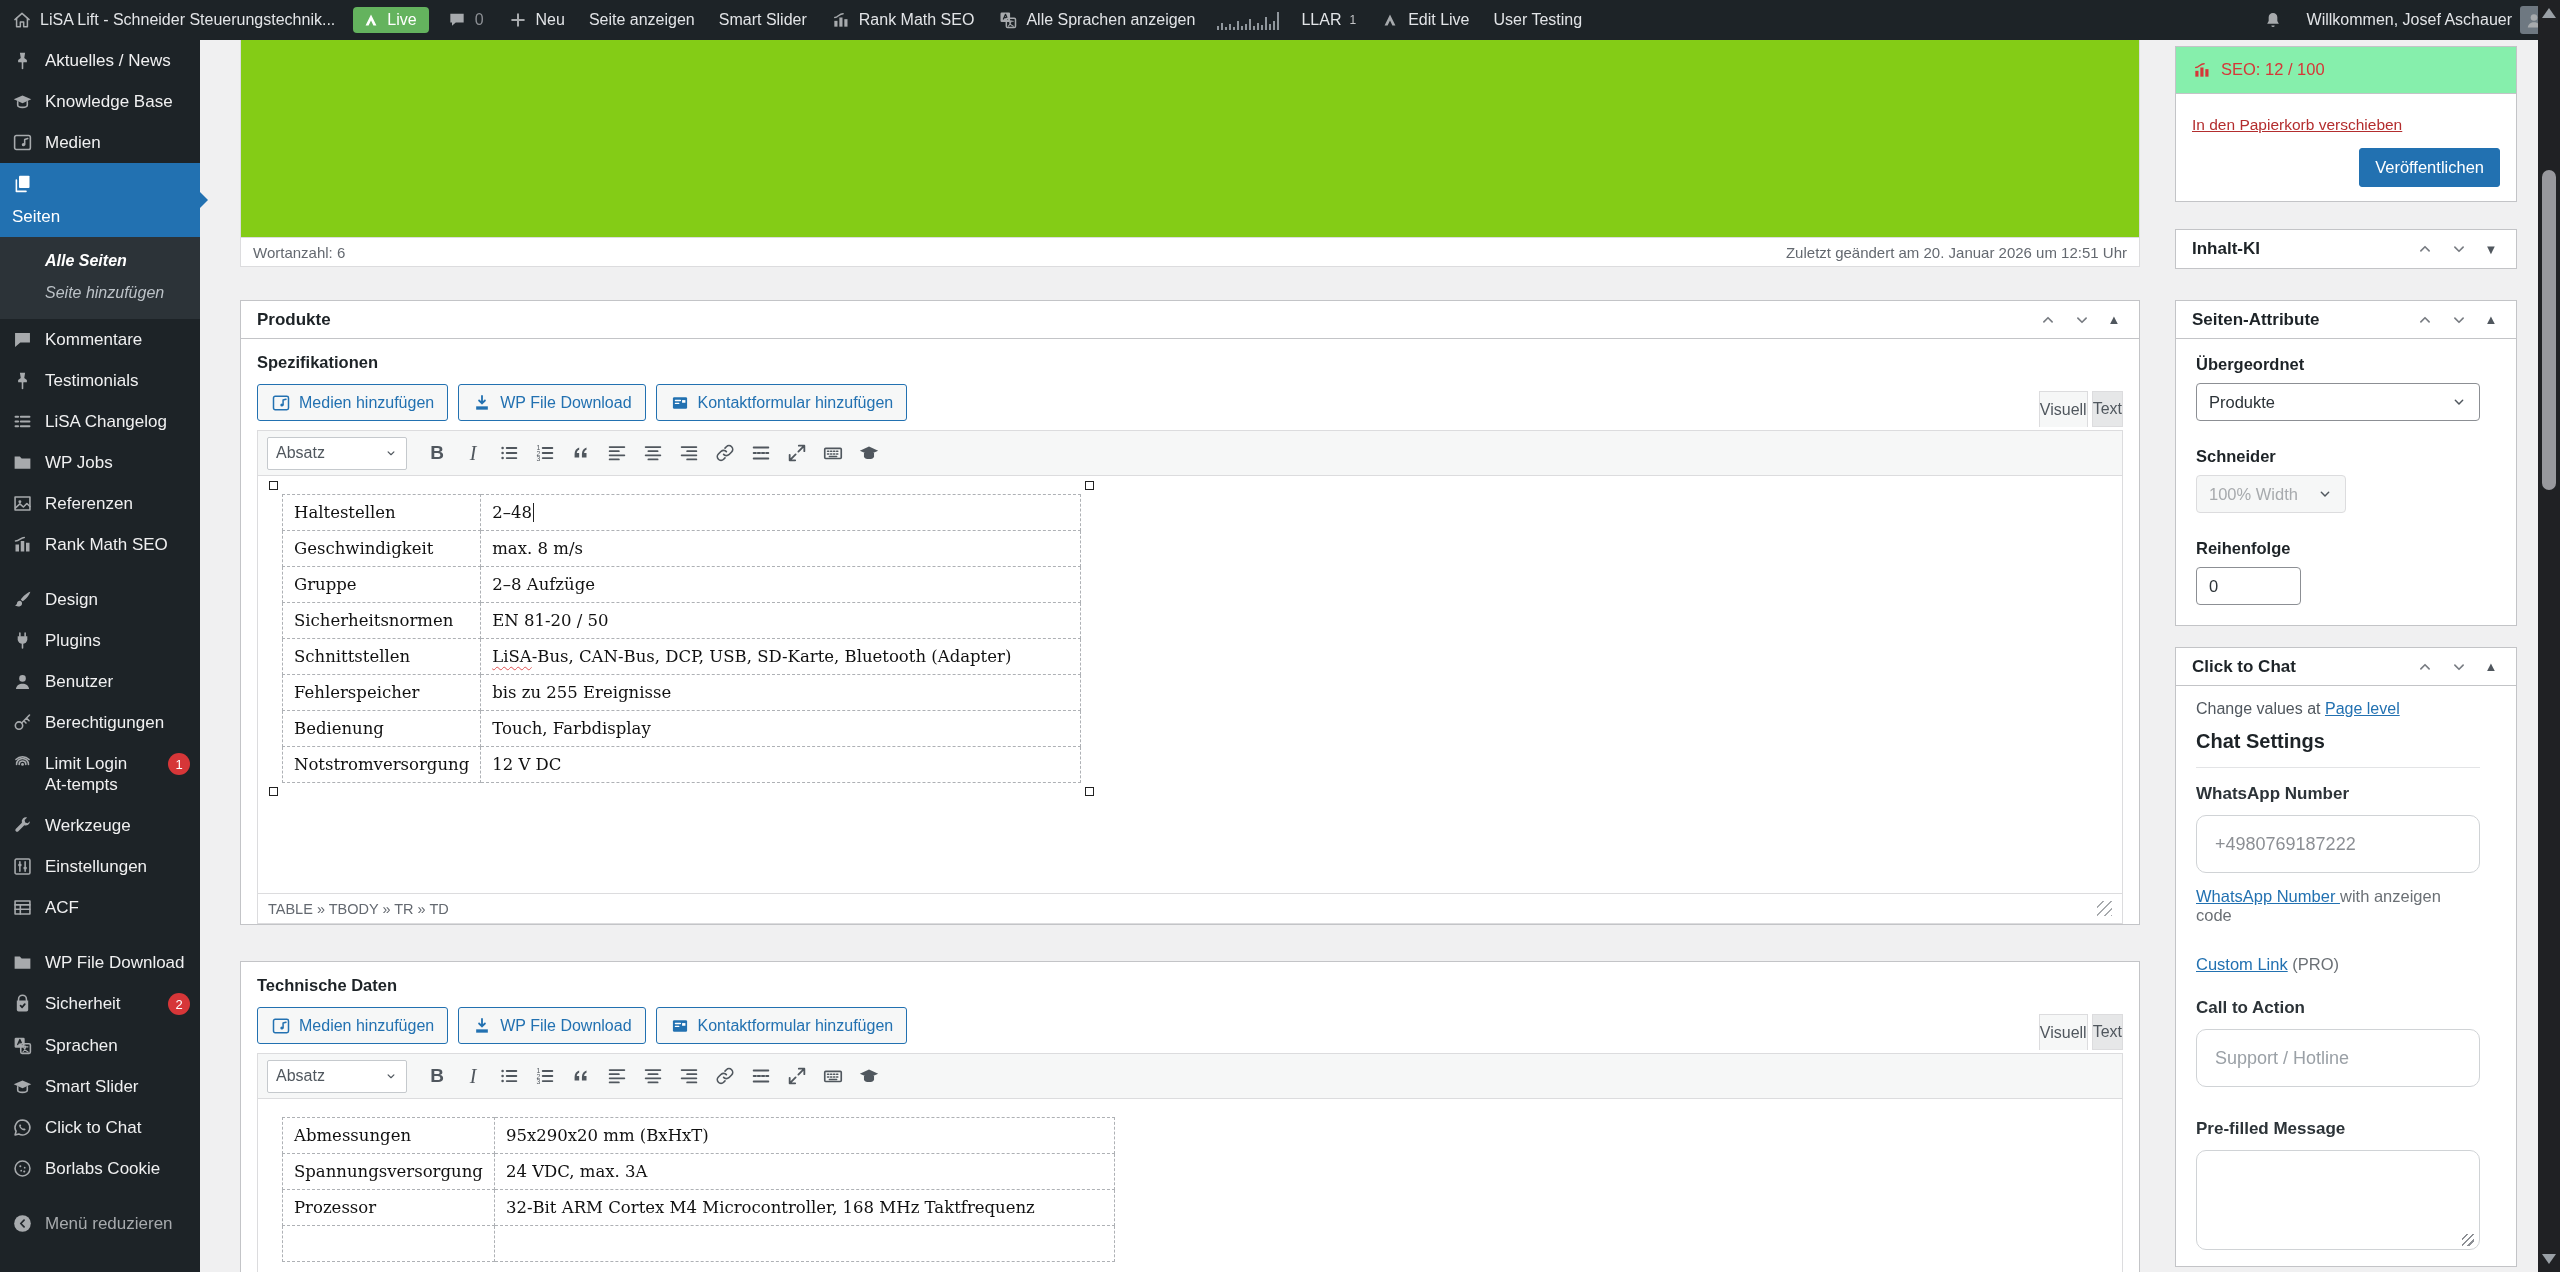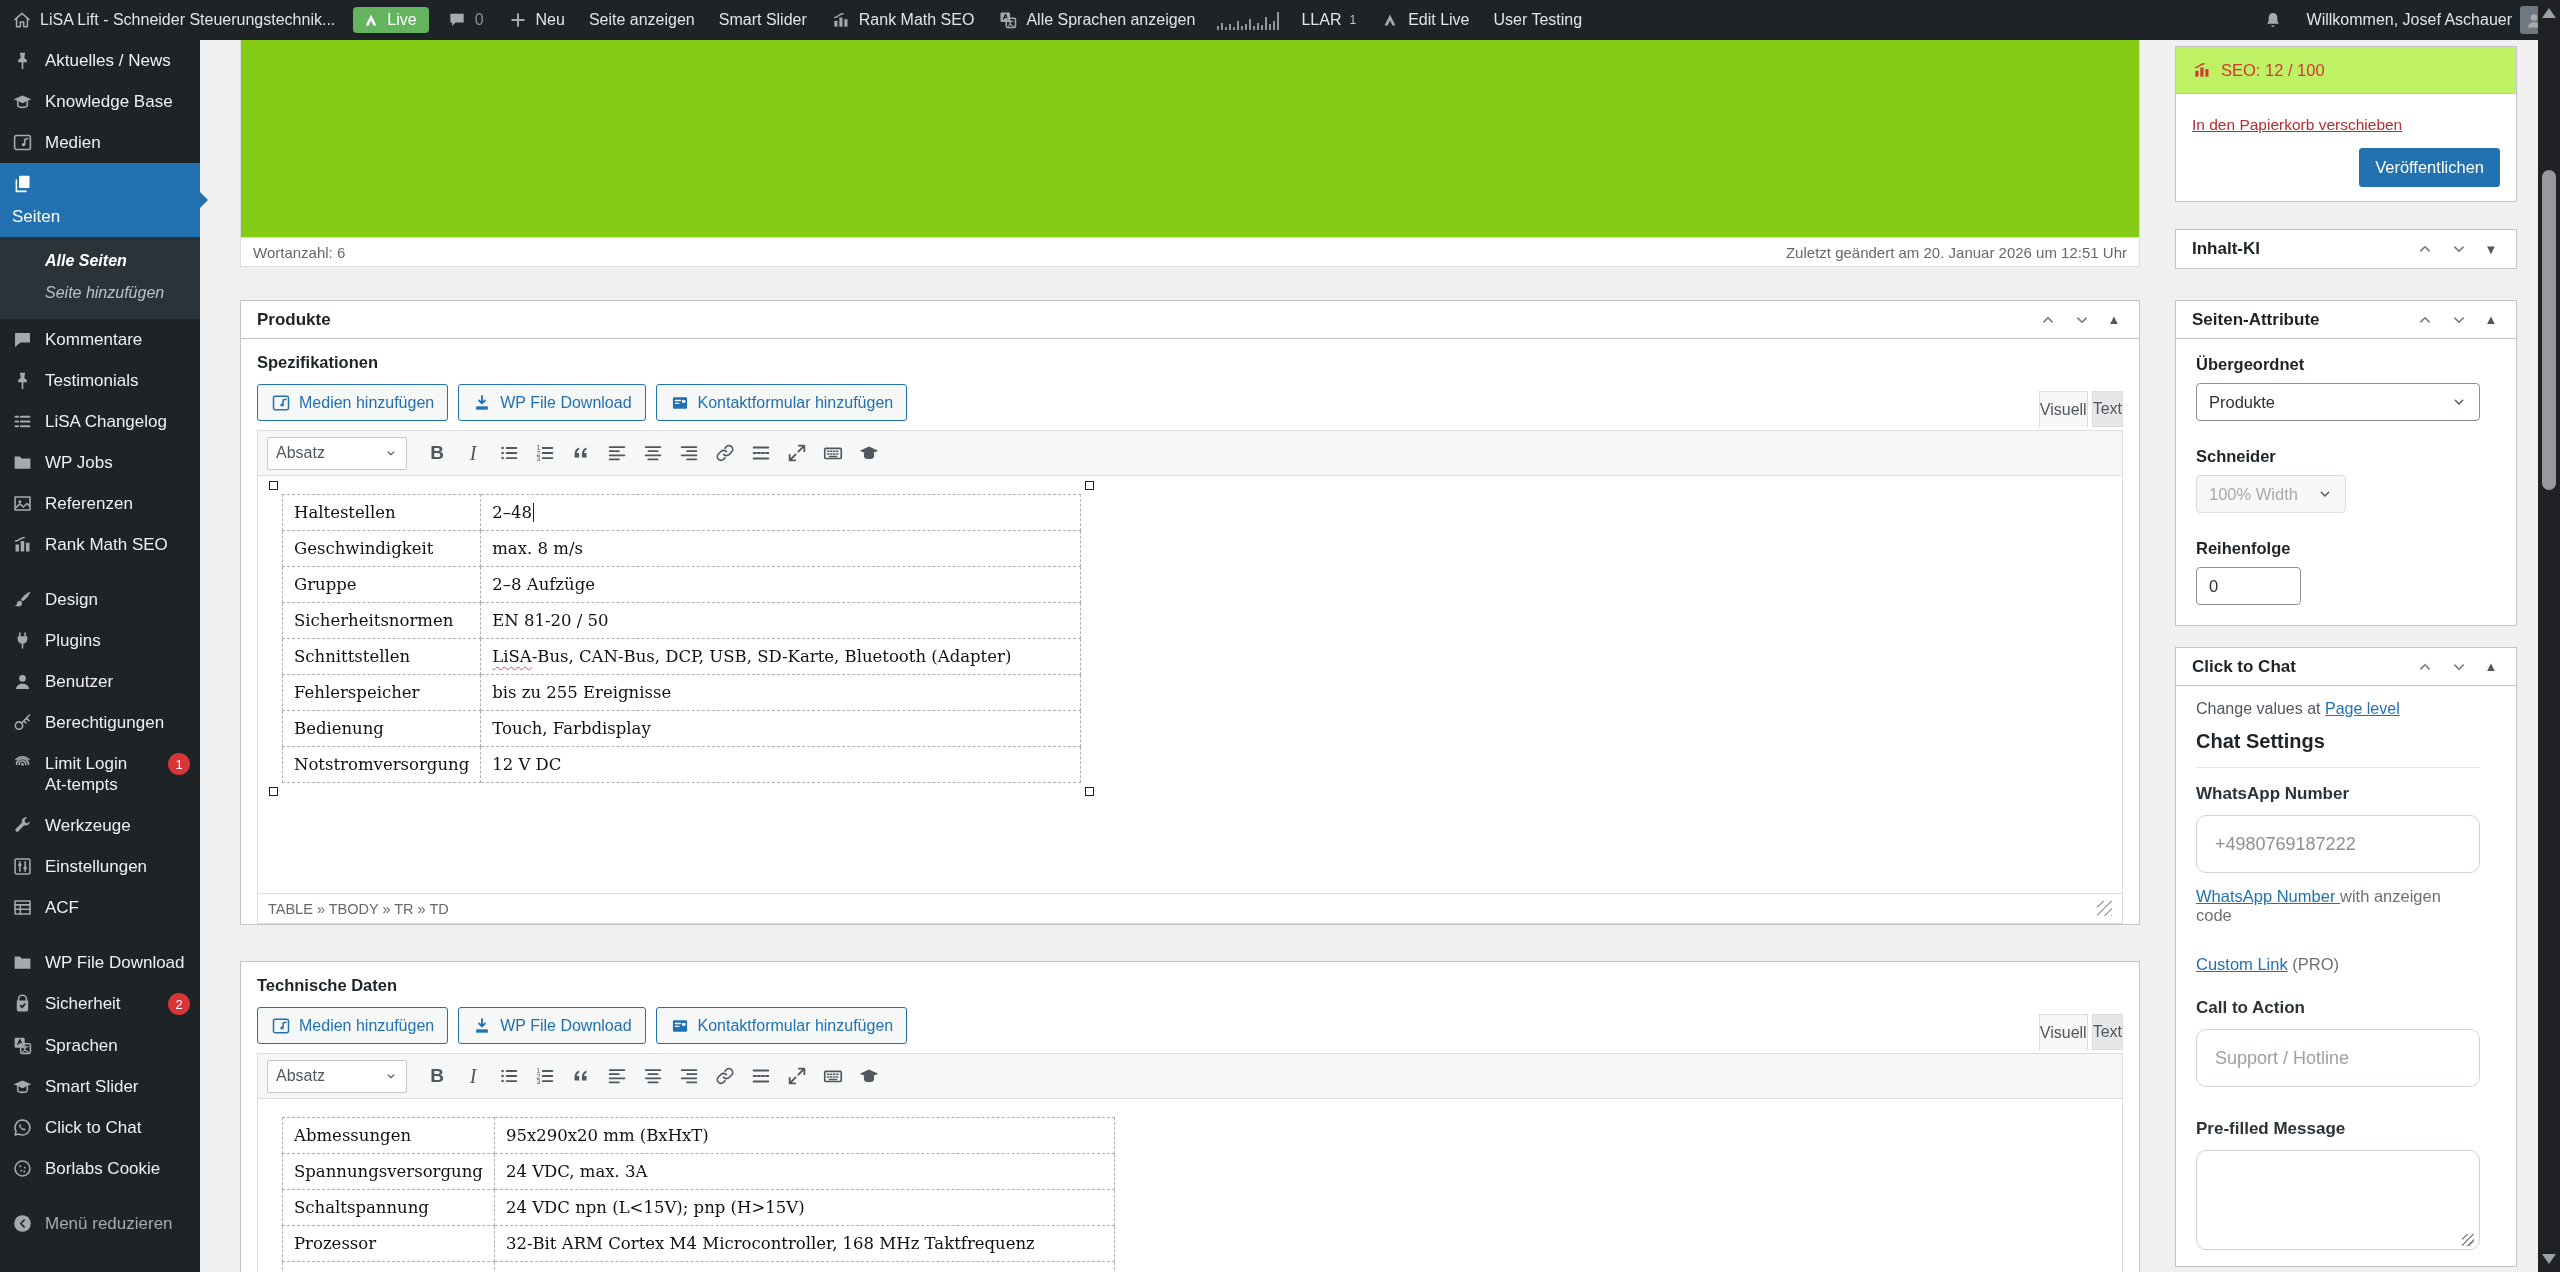--- a/index.html
+++ b/index.html
@@ -104,21 +104,21 @@
     text-decoration-thickness:1px; text-underline-offset:4px; }
   .caret { border-right:1.6px solid #222; margin-left:1px; }
   .mce-statusbar { border:1px solid #dcdcde; border-top:none; background:#fff; height:30px;
     display:flex; align-items:center; justify-content:space-between; padding:0 10px; font-size:14.5px; color:#646970; }
   .grip { width:15px; height:15px; background:
     repeating-linear-gradient(135deg, transparent 0 4px, #a7aaad 4px 5.5px); cursor:nwse-resize; }
 
   #tech-section { margin-top:36px; background:#fff; border:1px solid #c3c4c7; border-bottom:none; height:326px; }
 
   
-  .seo-banner { background:#bef264; color:#d63638; font-size:16.5px; display:flex; align-items:center;
+  .seo-banner { background:#86efac; color:#d63638; font-size:16.5px; display:flex; align-items:flex-start;
     gap:9px; padding:13px 16px; border-bottom:1px solid #c3c4c7; }
   .seo-banner .ico { width:20px; height:20px; color:#d63638; }
   .publish-actions { padding:22px 16px 14px 16px; }
   .trash-link { color:#b32d2e; text-decoration:underline; font-size:15.5px; cursor:pointer; }
   .pub-row { display:flex; justify-content:flex-end; margin-top:14px; }
   .btn-primary { background:#2271b1; color:#fff; border:1px solid #2271b1; border-radius:3px;
     font-size:16.5px; padding:9px 15px; cursor:pointer; }
   .panel { background:#fff; border:1px solid #c3c4c7; }
   #panel-inhalt { margin-top:27px; }
   #panel-attr { margin-top:31px; }
@@ -908,24 +908,20 @@
               <tbody>
                   <tr>
                     <td>Abmessungen</td>
                     <td>95x290x20 mm (BxHxT)</td>
                   </tr>
                   <tr>
                     <td>Spannungsversorgung</td>
                     <td>24 VDC, max. 3A</td>
                   </tr>
                   <tr>
-                    <td>Schaltspannung</td>
-                    <td>24 VDC npn (L&lt;15V); pnp (H&gt;15V)</td>
-                  </tr>
-                  <tr>
                     <td>Prozessor</td>
                     <td>32-Bit ARM Cortex M4 Microcontroller, 168 MHz Taktfrequenz</td>
                   </tr>
                   <tr>
                     <td></td>
                     <td></td>
                   </tr>
                 </tbody>
             </table>
           </div>

